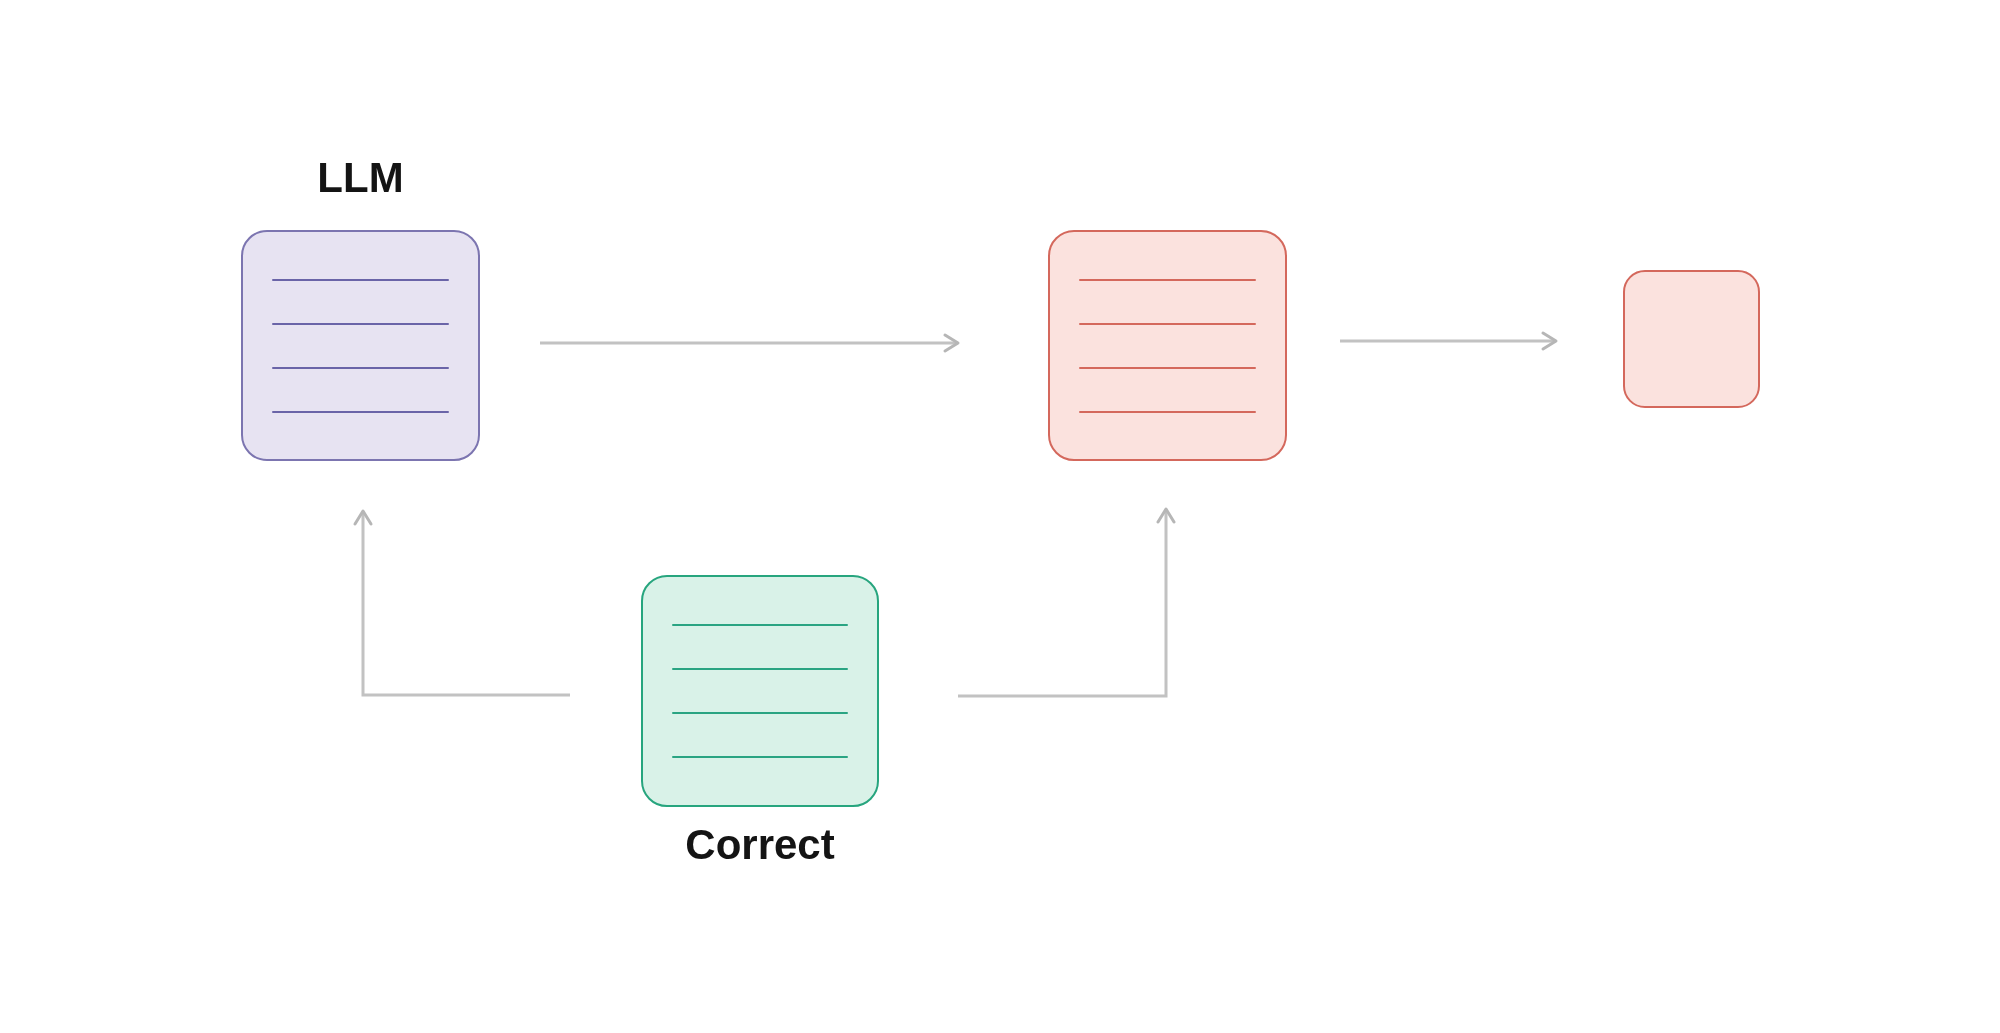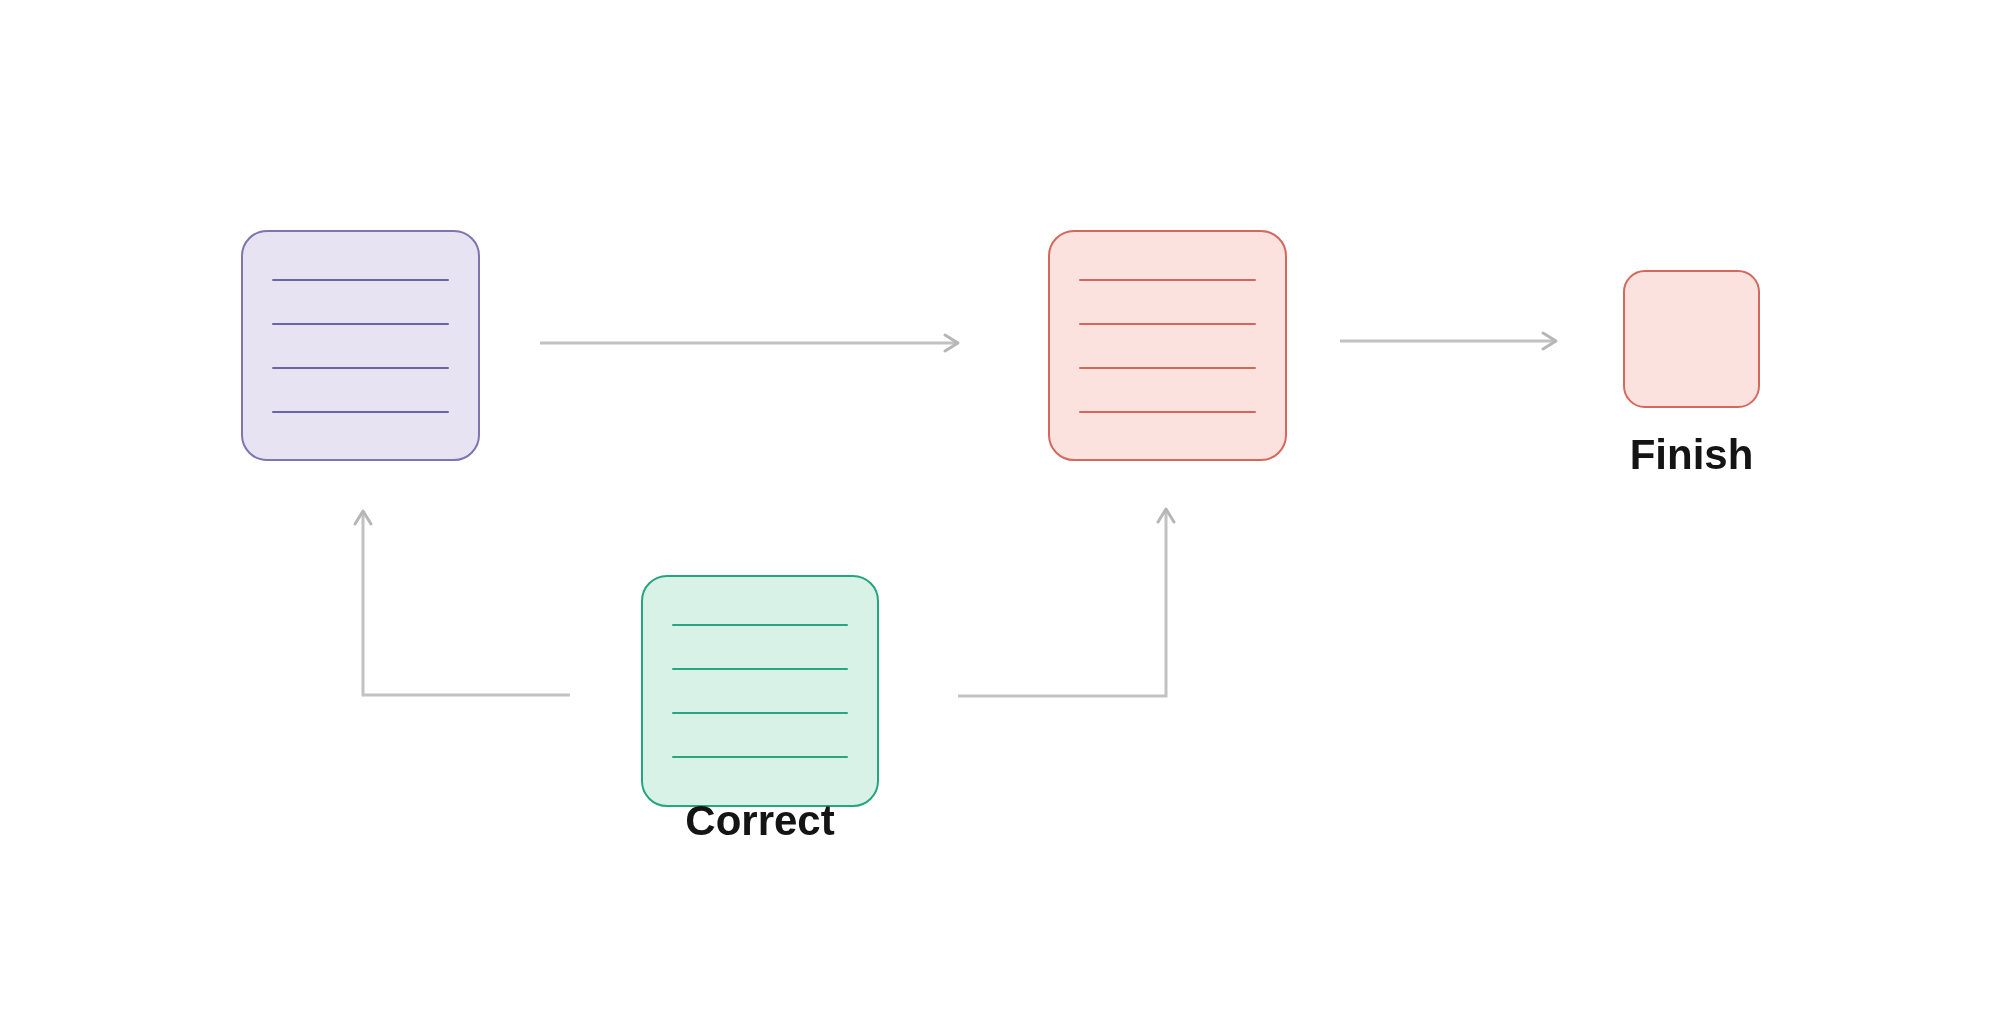--- a/index.html
+++ b/index.html
@@ -75,40 +75,41 @@
     line-height: 46px;
     text-align: center;
     font-size: 42px;
     font-weight: 700;
     color: #141414;
     letter-spacing: 0px;
     white-space: nowrap;
   }
   .label-llm      { left: 241px;  top: 155px; width: 239px; }
   .label-validate { left: 1048px; top: 155px; width: 239px; }
-  .label-correct  { left: 641px;  top: 798px; width: 238px; }
+  .label-correct  { left: 641px;  top: 822px; width: 238px; }
   .label-finish   { left: 1572px; top: 432px; width: 239px; }
 </style>
 </head>
 <body>
 
 <div class="canvas">
 
   <svg class="edge-layer" viewBox="0 0 2000 1033" xmlns="http://www.w3.org/2000/svg">
     <defs>
       <marker id="arrowhead" markerUnits="userSpaceOnUse" markerWidth="40" markerHeight="40" refX="0" refY="0" orient="auto" overflow="visible">
         <path d="M-13,-8 L0,0 L-13,8" fill="none" stroke="#b6b6b6" stroke-width="3" stroke-linecap="round" stroke-linejoin="round"></path>
       </marker>
     </defs>
     <path class="edge" d="M540,343 L958,343" marker-end="url(#arrowhead)"></path>
     <path class="edge" d="M1340,341 L1556,341" marker-end="url(#arrowhead)"></path>
     <path class="edge" d="M570,695 L363,695 L363,511" marker-end="url(#arrowhead)"></path>
     <path class="edge" d="M958,696 L1166,696 L1166,509" marker-end="url(#arrowhead)"></path>
   </svg>
 
+  <div class="node-label label-llm">LLM</div>
   <div class="node node-llm">
     <div class="doc-line"></div>
     <div class="doc-line"></div>
     <div class="doc-line"></div>
     <div class="doc-line"></div>
   </div>
 
   <div class="node node-validate">
     <div class="doc-line"></div>
     <div class="doc-line"></div>
@@ -118,15 +119,14 @@
 
   <div class="node node-correct">
     <div class="doc-line"></div>
     <div class="doc-line"></div>
     <div class="doc-line"></div>
     <div class="doc-line"></div>
   </div>
   <div class="node-label label-correct">Correct</div>
 
   <div class="node node-finish"></div>
-  <div class="node-label label-finish">Finish</div>
 
 </div>
 
 </body></html>

